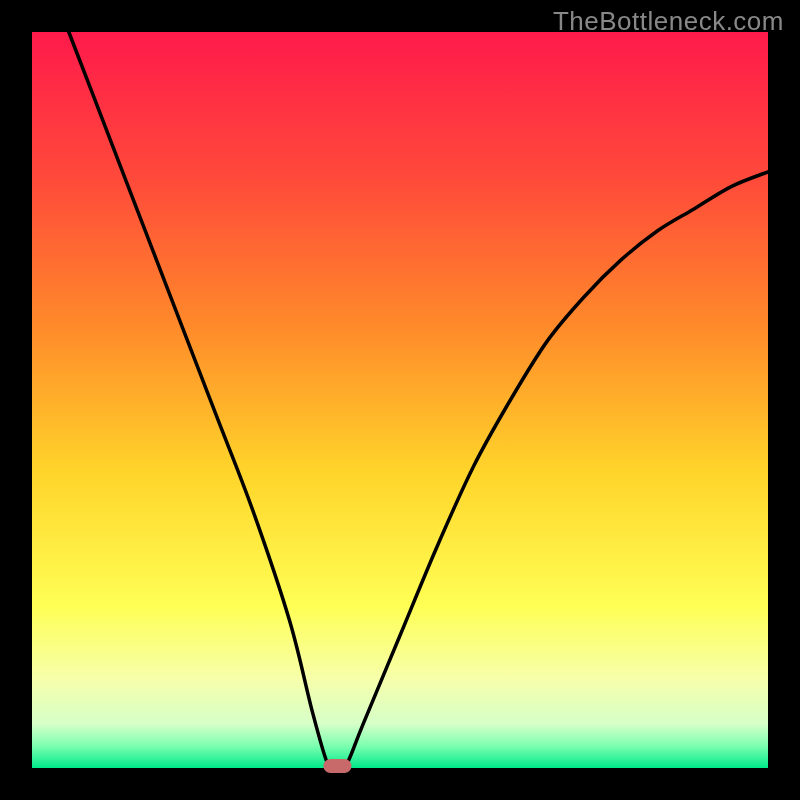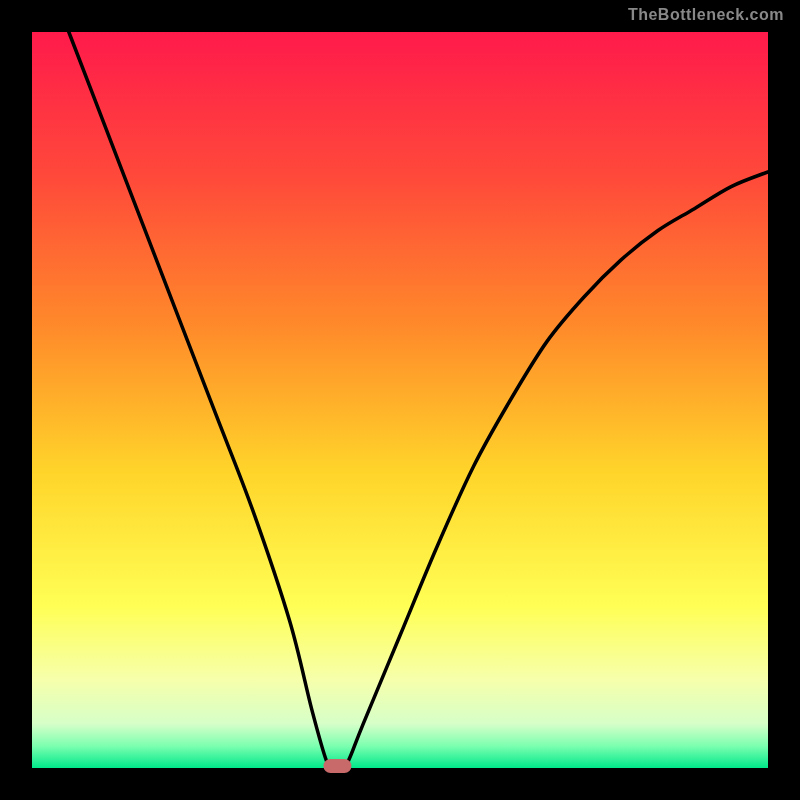--- a/index.html
+++ b/index.html
@@ -15,22 +15,22 @@
     width: 800px;
     height: 800px;
     background: #000;
   }
   .watermark {
     position: absolute;
     top: 6px;
     right: 16px;
     color: #888;
     font-family: Arial, Helvetica, sans-serif;
-    font-size: 16px;
-    font-weight: 700;
+    font-size: 26px;
+    font-weight: 400;
     letter-spacing: 0.5px;
     z-index: 10;
     text-align: right;
   }
   svg {
     display: block;
   }
 </style>
 </head>
 <body>

